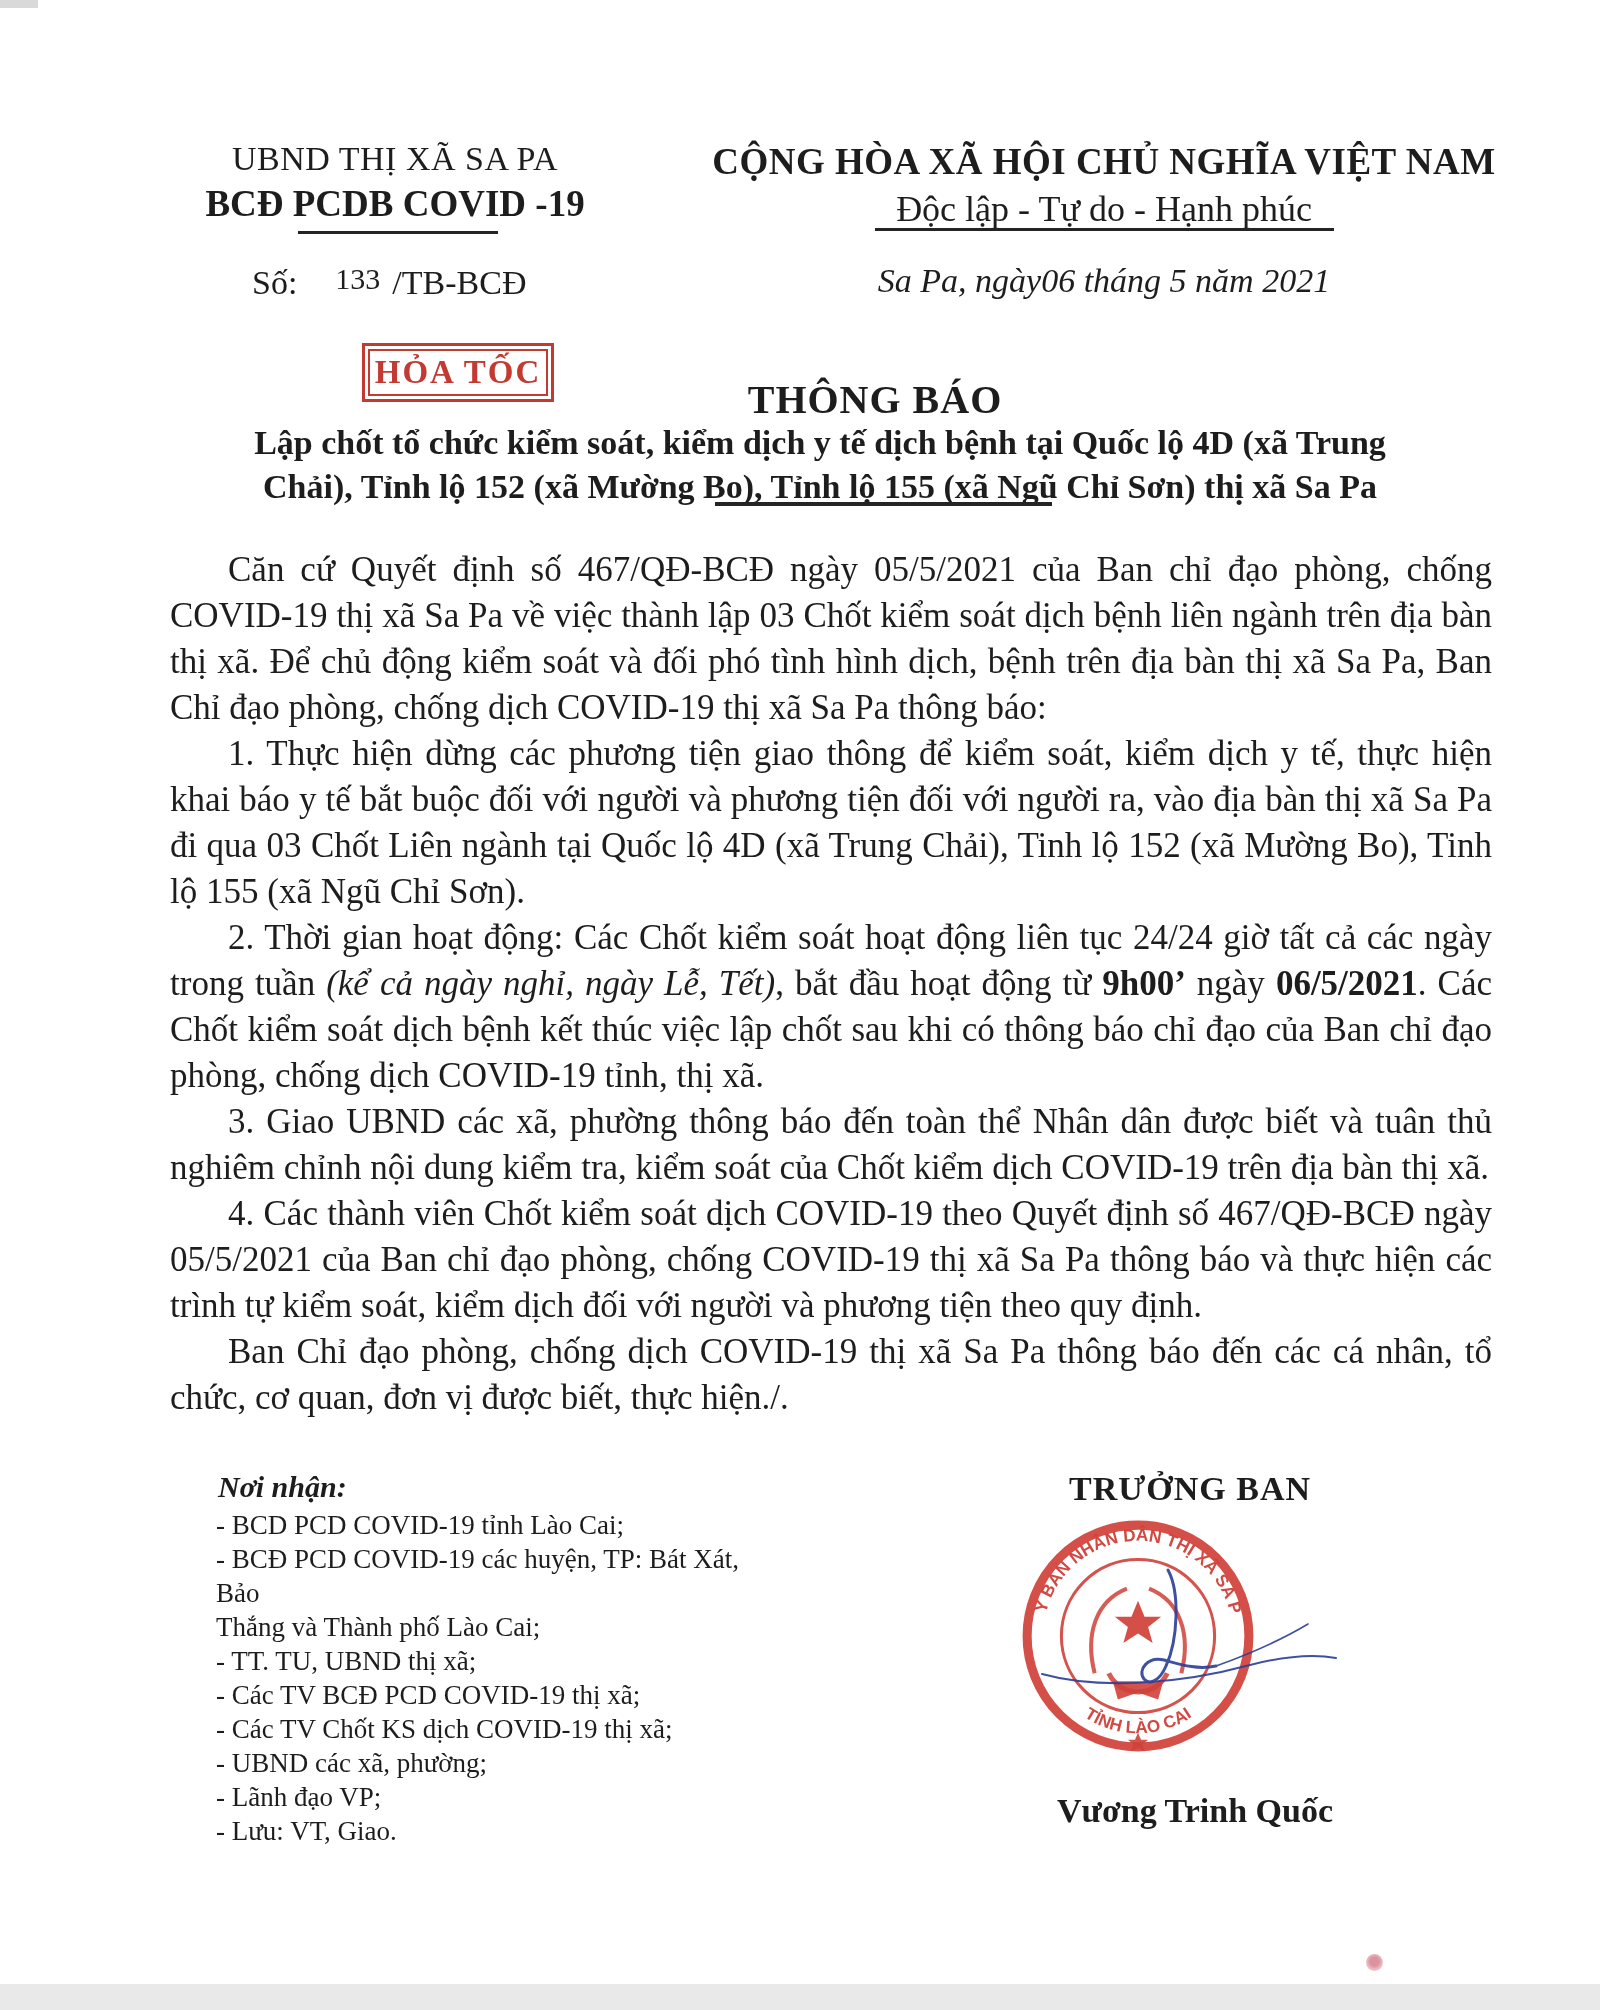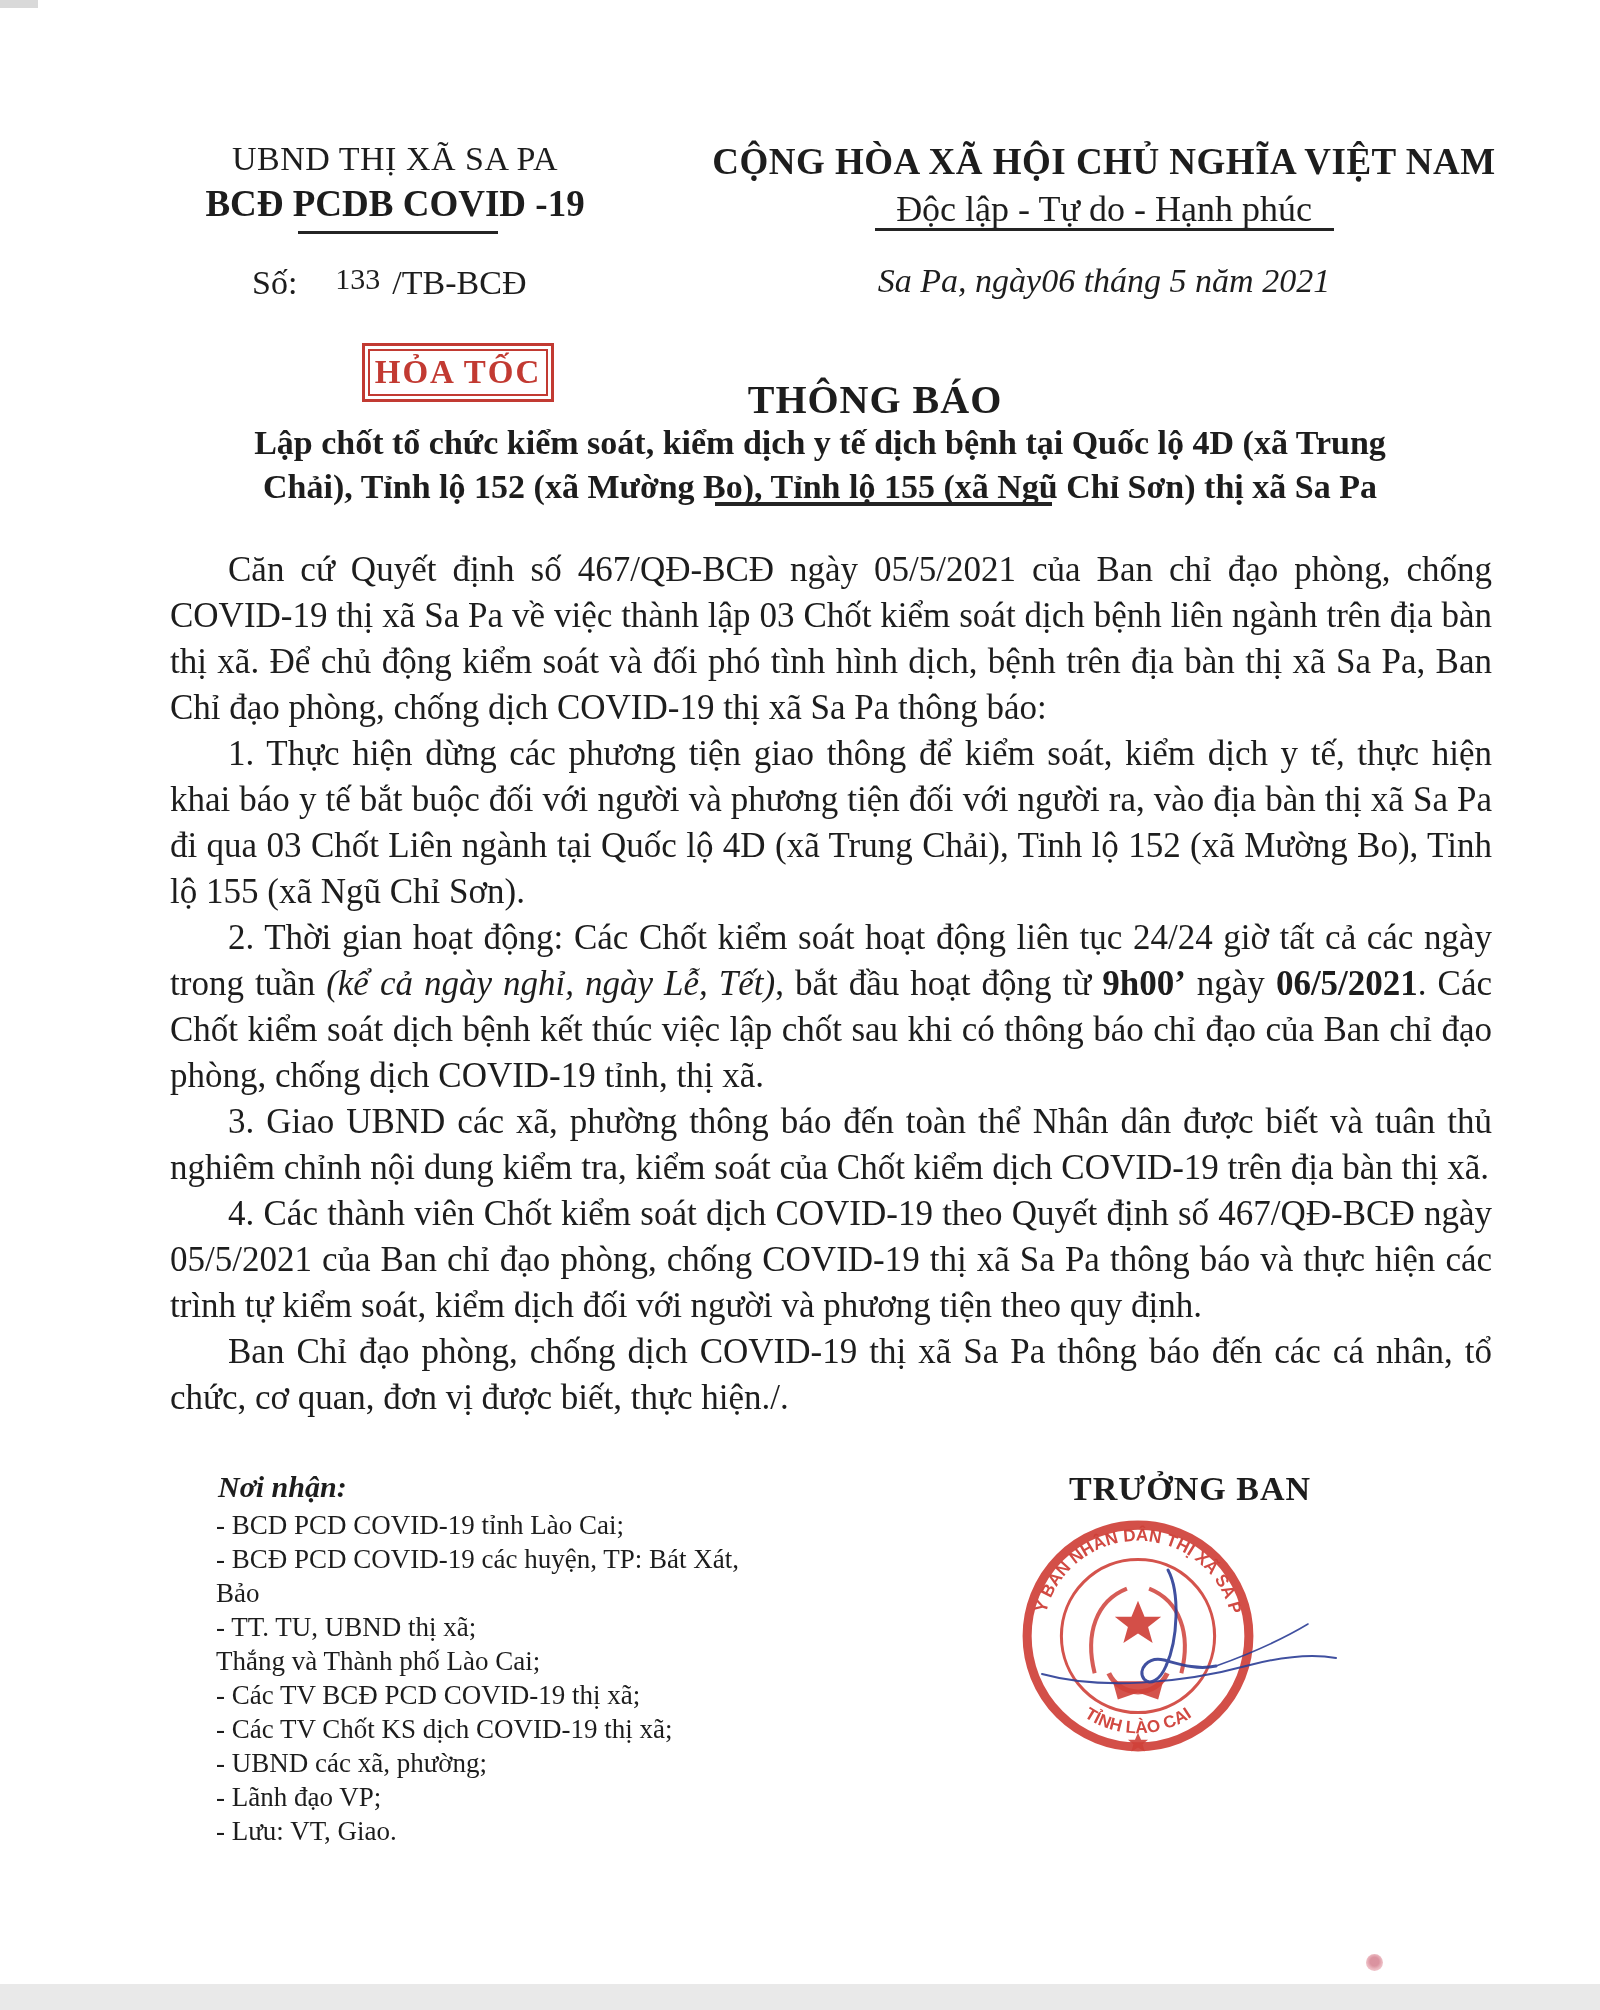--- a/index.html
+++ b/index.html
@@ -113,22 +113,22 @@
       <p><span>2. Thời gian hoạt động: Các Chốt kiểm soát hoạt động liên tục 24/24 giờ tất cả các ngày trong tuần </span><span class="i">(kể cả ngày nghỉ, ngày Lễ, Tết)</span><span>, bắt đầu hoạt động từ </span><span class="b">9h00’</span><span> ngày </span><span class="b">06/5/2021</span><span>. Các Chốt kiểm soát dịch bệnh kết thúc việc lập chốt sau khi có thông báo chỉ đạo của Ban chỉ đạo phòng, chống dịch COVID-19 tỉnh, thị xã.</span></p>
       <p><span>3. Giao UBND các xã, phường thông báo đến toàn thể Nhân dân được biết và tuân thủ nghiêm chỉnh nội dung kiểm tra, kiểm soát của Chốt kiểm dịch COVID-19 trên địa bàn thị xã.</span></p>
       <p><span>4. Các thành viên Chốt kiểm soát dịch COVID-19 theo Quyết định số 467/QĐ-BCĐ ngày 05/5/2021 của Ban chỉ đạo phòng, chống COVID-19 thị xã Sa Pa thông báo và thực hiện các trình tự kiểm soát, kiểm dịch đối với người và phương tiện theo quy định.</span></p>
       <p><span>Ban Chỉ đạo phòng, chống dịch COVID-19 thị xã Sa Pa thông báo đến các cá nhân, tổ chức, cơ quan, đơn vị được biết, thực hiện./.</span></p>
     </div>
 
   <div class="abs recipients-label">Nơi nhận:</div>
   <div class="abs recipients">
       <div>- BCD PCD COVID-19 tỉnh Lào Cai;</div>
       <div>- BCĐ PCD COVID-19 các huyện, TP: Bát Xát, Bảo</div>
+      <div>Thắng và Thành phố Lào Cai;</div>
       <div>- TT. TU, UBND thị xã;</div>
-      <div>Thắng và Thành phố Lào Cai;</div>
       <div>- Các TV BCĐ PCD COVID-19 thị xã;</div>
       <div>- Các TV Chốt KS dịch COVID-19 thị xã;</div>
       <div>- UBND các xã, phường;</div>
       <div>- Lãnh đạo VP;</div>
       <div>- Lưu: VT, Giao.</div>
     </div>
 
   <div class="abs role-top center nowrap">TRƯỞNG BAN</div>
 
   <svg class="abs seal" viewBox="0 0 250 250">
@@ -153,15 +153,16 @@
   </svg>
 
   <svg class="abs signature" viewBox="0 0 300 140">
     <g fill="none" stroke="#2c3e96" stroke-width="3" stroke-linecap="round" opacity=".9">
       <path d="M 128 8 C 140 30 138 78 126 104 C 120 118 110 124 104 117 C 97 108 108 94 124 98 C 142 103 158 108 176 104"></path>
       <path d="M 2 112 C 60 128 140 122 210 103 C 245 94 275 92 296 96" stroke-width="2"></path>
       <path d="M 176 104 C 215 90 248 74 268 62" stroke-width="1.6"></path>
     </g>
   </svg>
 
+  <div class="abs signer-name center nowrap">Vương Trinh Quốc</div>
 
   <div class="abs pink-dot"></div>
 </div>
 
 </body></html>

